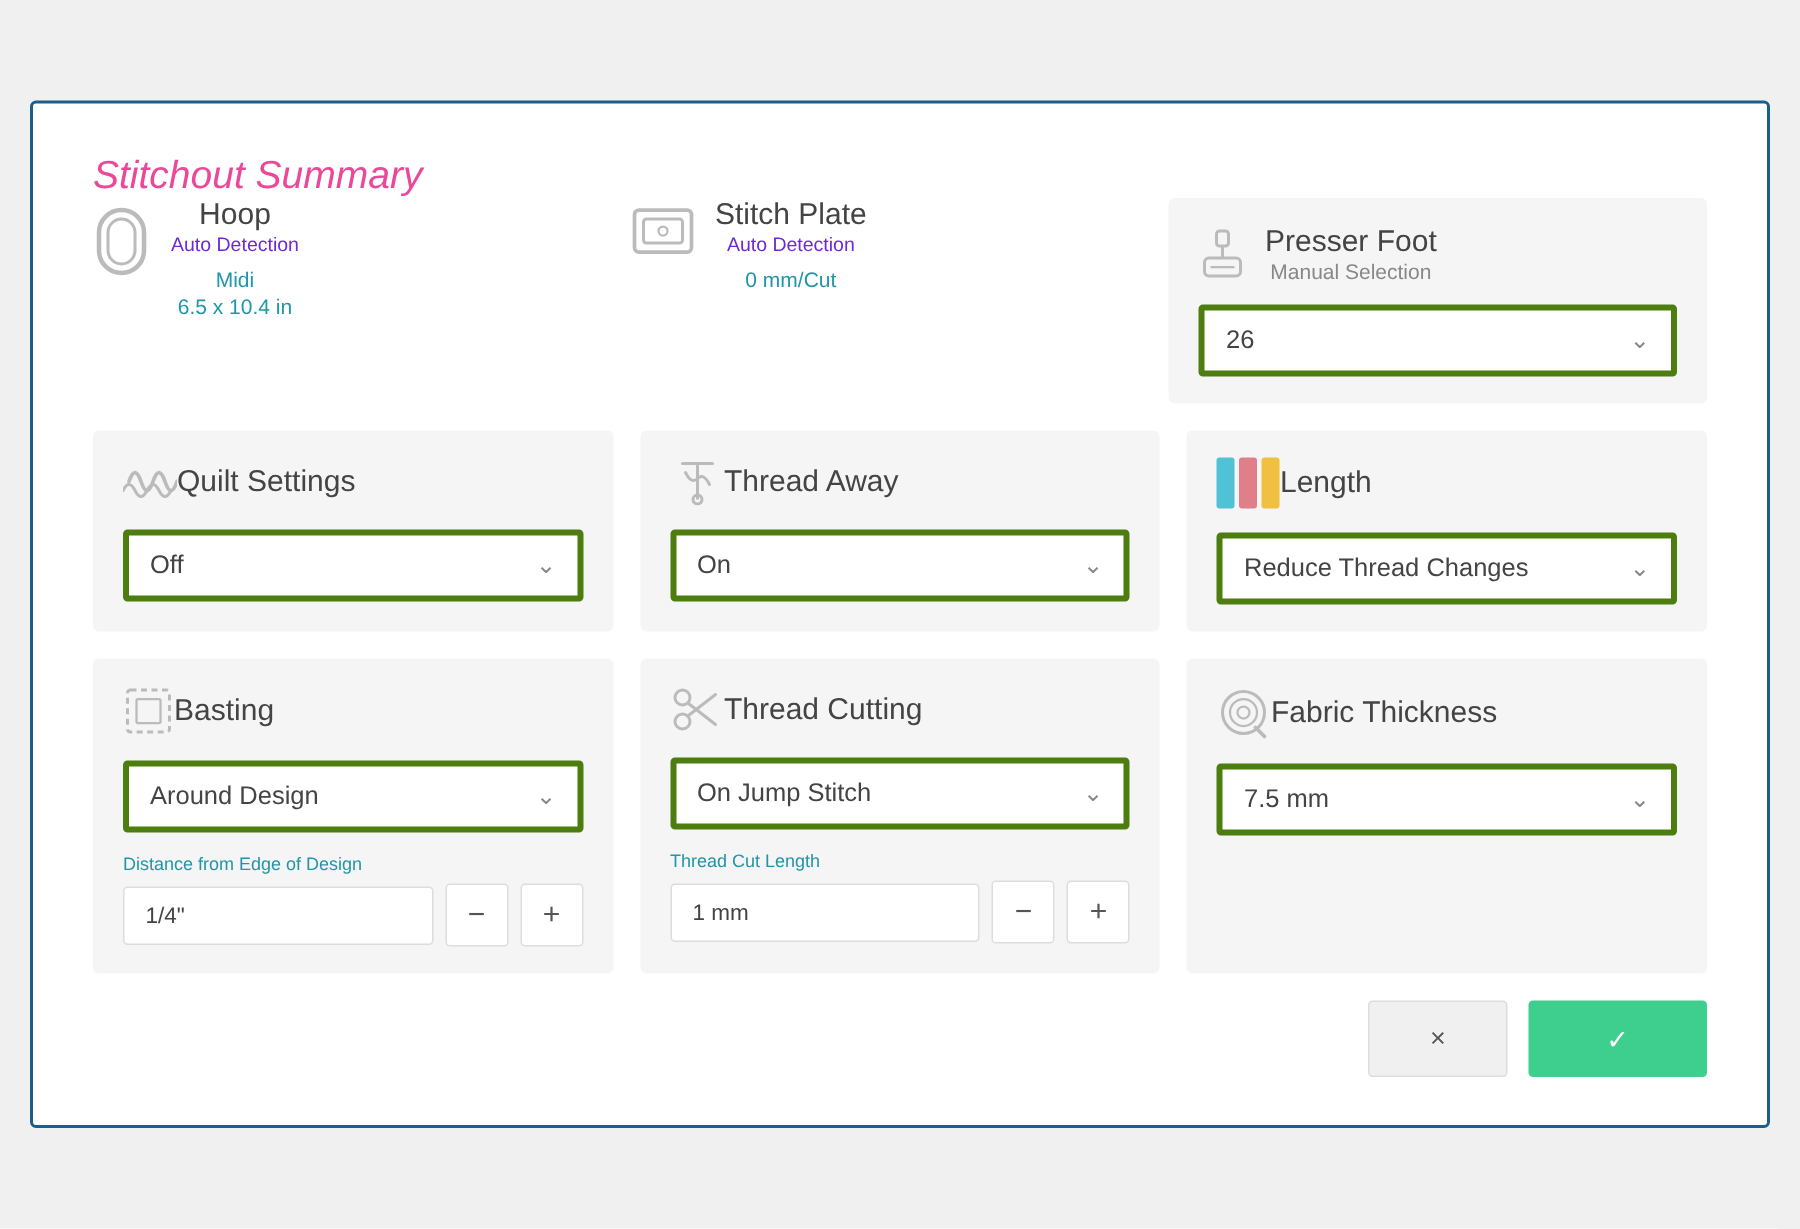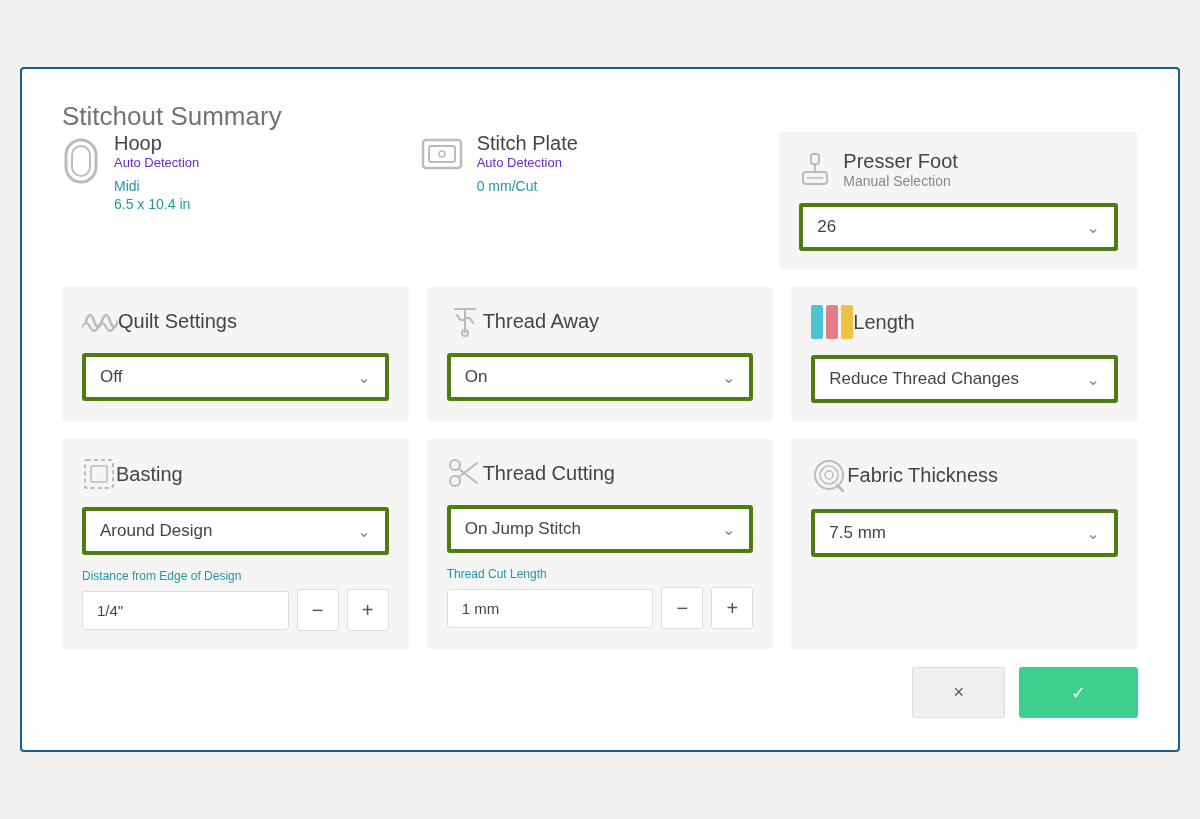--- a/index.html
+++ b/index.html
@@ -15,27 +15,29 @@
       background: #fff;
       border: 2px solid #1a5f8a;
       border-radius: 4px;
       width: 1160px;
       padding: 32px 40px 32px 40px;
       position: relative;
     }
     .page-title {
       font-size: 26px;
       font-weight: 300;
-      color: #737373;
+      color: #ec4899;
+      font-style: italic;
     }
     .grid-top {
       display: grid;
       grid-template-columns: 1fr 1fr 1fr;
       gap: 0;
       margin-bottom: 18px;
+      text-align: center;
     }
     .info-block {
       display: flex;
       align-items: flex-start;
       gap: 14px;
       padding: 0 20px 0 0;
     }
     .info-block-icon {
       margin-top: 4px;
       flex-shrink: 0;

